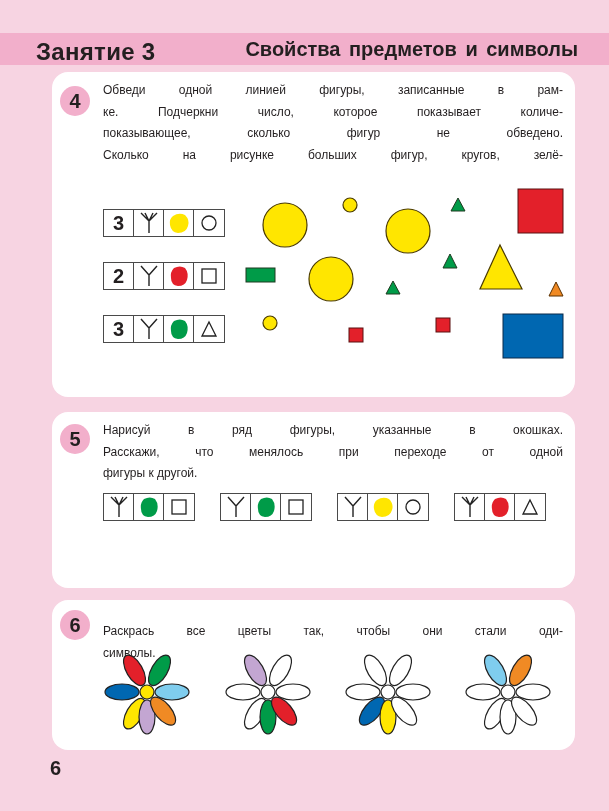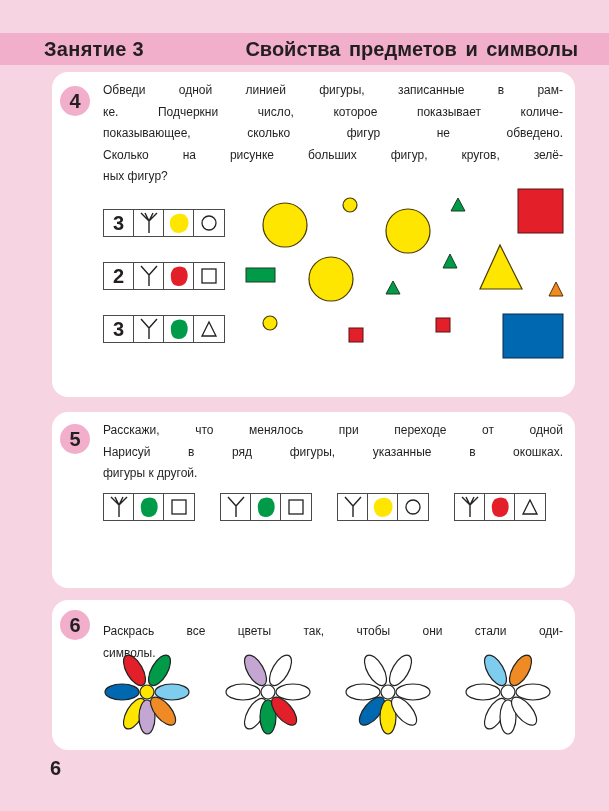--- a/index.html
+++ b/index.html
@@ -8,22 +8,22 @@
       background: #f7d4e2;
       font-family: "Liberation Sans", sans-serif;
       color: #231f20;
       position: relative;
     }
     .header-band {
       position: absolute; left: 0; top: 33px; width: 609px; height: 32px;
       background: #f2afcb;
     }
     .lesson-label {
-      position: absolute; left: 44px; top: 38px;
-      font-weight: bold; font-size: 20px; letter-spacing: 0.3px;
+      position: absolute; left: 36px; top: 38px;
+      font-weight: bold; font-size: 24px; letter-spacing: 0.3px;
     }
     .lesson-title {
       position: absolute; left: 190px; top: 38px; width: 388px; text-align: right;
       font-weight: bold; font-size: 20px; word-spacing: 3px;
     }
     .card {
       position: absolute; left: 52px; width: 523px;
       background: #ffffff; border-radius: 16px;
     }
     #card4 { top: 72px; height: 325px; }
@@ -69,21 +69,20 @@
 <div class="lesson-label">Занятие 3</div>
 <div class="lesson-title">Свойства предметов и символы</div>
 
 <div class="card" id="card4">
   <div class="task-num" style="top:14px;">4</div>
   <p class="task-text" style="top:8px;">
     <span>Обведи одной линией фигуры, записанные в рам-</span>
     <span>ке. Подчеркни число, которое показывает количе-</span>
     <span>показывающее, сколько фигур не обведено.</span>
     <span>Сколько на рисунке больших фигур, кругов, зелё-</span>
-    <span class="last">ных фигур?</span>
   </p>
 
   <div class="legend-row" style="left:51px; top:137px;">
     <div class="legend-cell num">3</div>
     <div class="legend-cell">
       <svg width="20" height="22" viewBox="0 0 20 22">
           <path d="M10 21 V9 M10 9 L2 1 M10 9 L18 1 M10 9 L6 1 M10 9 L14 1" stroke="#222" stroke-width="1.4" fill="none"></path>
         </svg>
     </div>
     <div class="legend-cell">
@@ -166,22 +165,22 @@
   <div class="answer-circle" style="left:226px;">4</div>
   <div class="answer-circle" style="left:271px;">5</div>
   <div class="answer-circle" style="left:317px;">6</div>
   <div class="answer-circle" style="left:362px;">7</div>
   <div class="answer-circle" style="left:408px;">8</div>
 </div>
 
 <div class="card" id="card5">
   <div class="task-num" style="top:12px;">5</div>
   <p class="task-text" style="top:8px;">
+    <span>Нарисуй в ряд фигуры, указанные в окошках.</span>
     <span>Расскажи, что менялось при переходе от одной</span>
-    <span>Нарисуй в ряд фигуры, указанные в окошках.</span>
     <span class="last">фигуры к другой.</span>
   </p>
 
   <div class="legend-row" style="left:51px; top:81px;">
     <div class="legend-cell">
       <svg width="20" height="22" viewBox="0 0 20 22">
           <path d="M10 21 V9 M10 9 L2 1 M10 9 L18 1 M10 9 L6 1 M10 9 L14 1" stroke="#222" stroke-width="1.4" fill="none"></path>
         </svg>
     </div>
     <div class="legend-cell">

